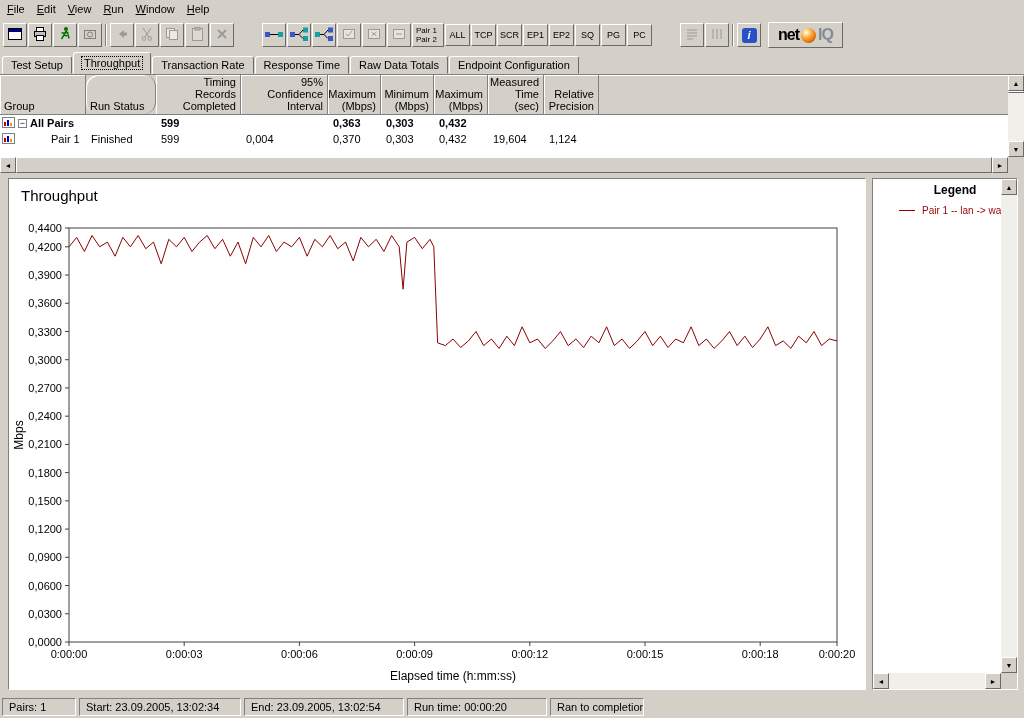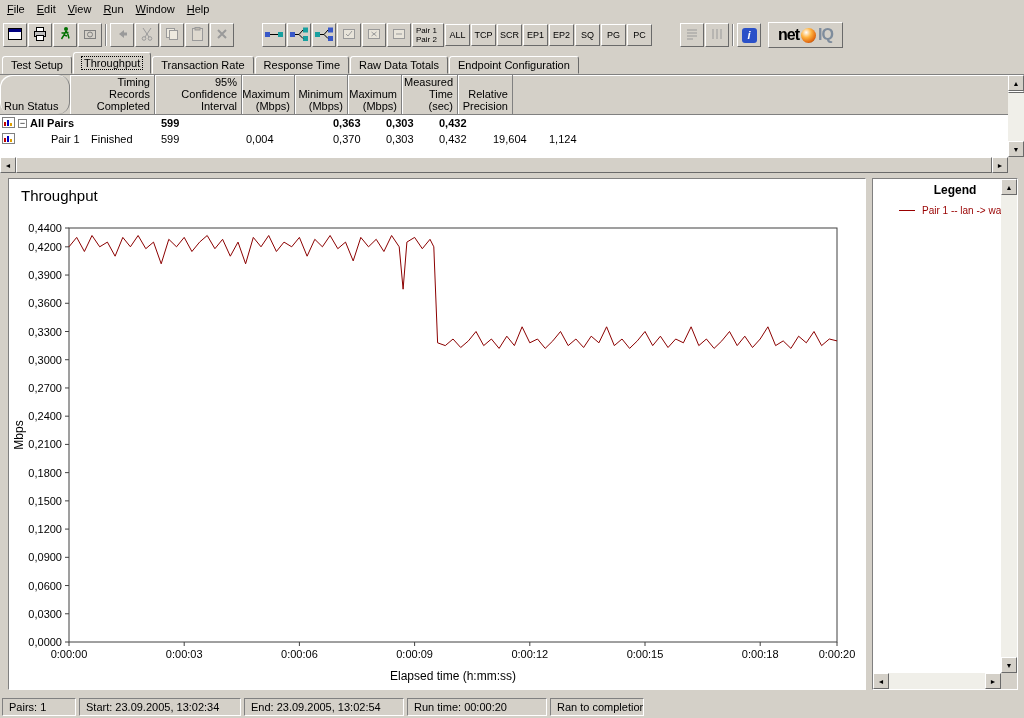--- a/index.html
+++ b/index.html
@@ -254,20 +254,21 @@
   <div class="tab selected"><span class="tab-label">Throughput</span></div>
   <div class="tab"><span class="tab-label">Transaction Rate</span></div>
   <div class="tab"><span class="tab-label">Response Time</span></div>
   <div class="tab"><span class="tab-label">Raw Data Totals</span></div>
   <div class="tab"><span class="tab-label">Endpoint Configuration</span></div>
 </div>
 
 <div class="table-area">
   <div class="table-content">
     <div class="thead">
+      <div class="th w-group">Group</div>
       <div class="th w-status">Run Status</div>
       <div class="th w-trc num">Timing Records Completed</div>
       <div class="th w-ci num">95% Confidence Interval</div>
       <div class="th w-avg num">Maximum (Mbps)</div>
       <div class="th w-min num">Minimum (Mbps)</div>
       <div class="th w-max num">Maximum (Mbps)</div>
       <div class="th w-time num">Measured Time (sec)</div>
       <div class="th w-prec num">Relative Precision</div>
       <div class="th-fill"></div>
     </div>

